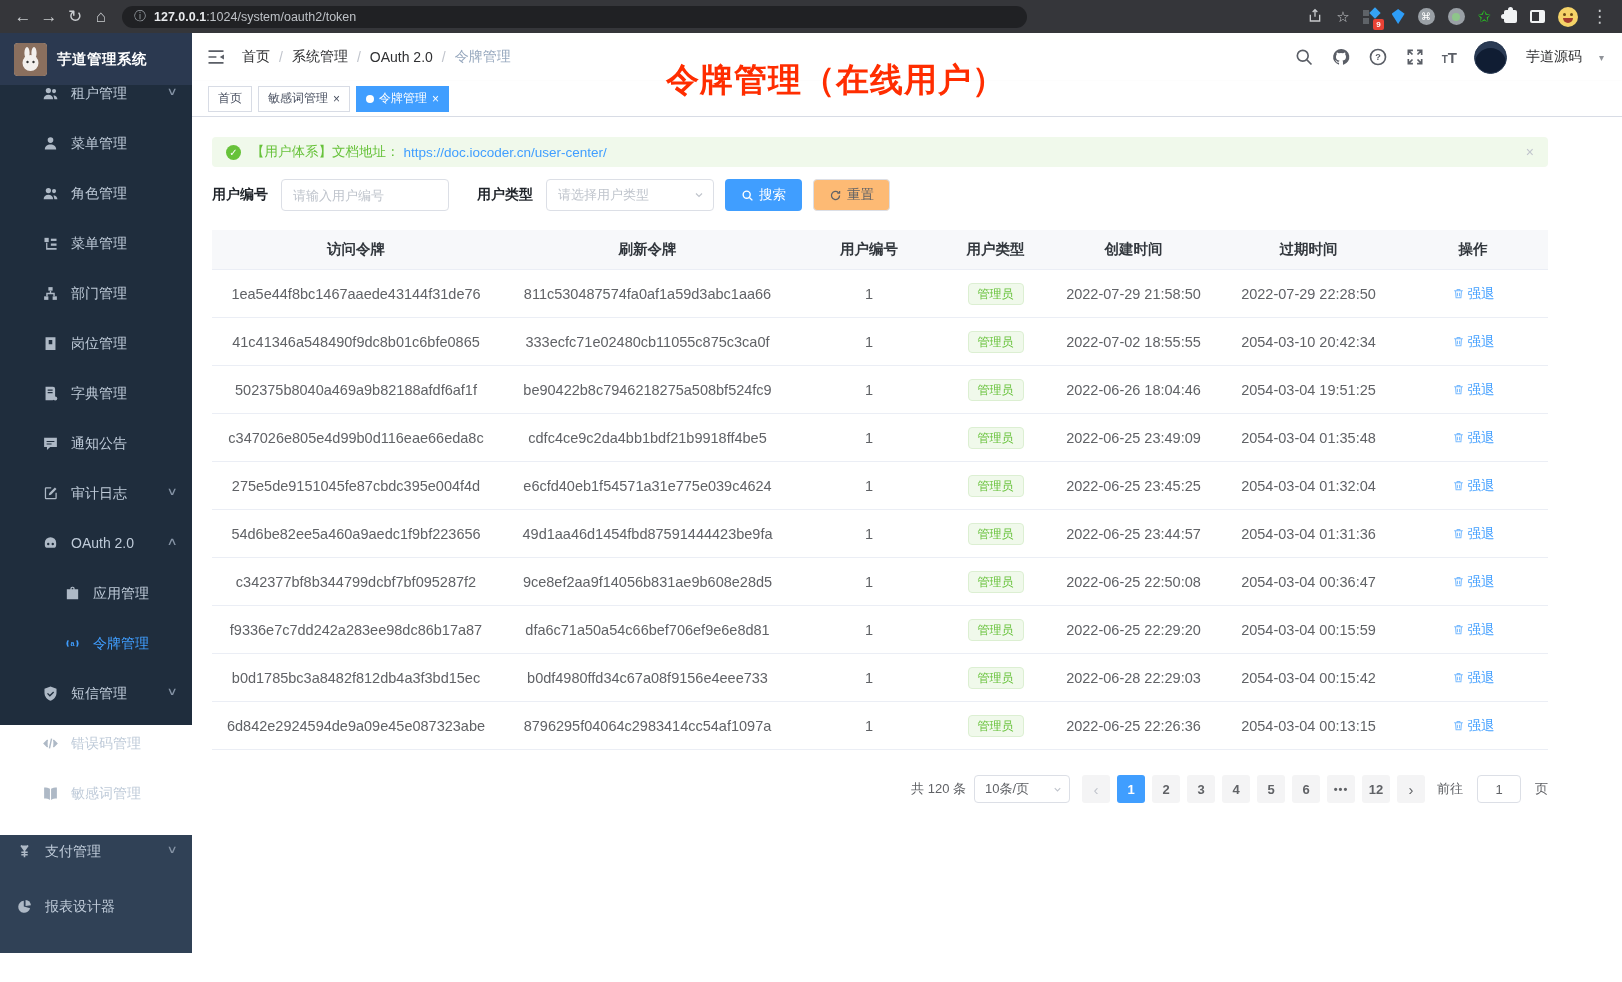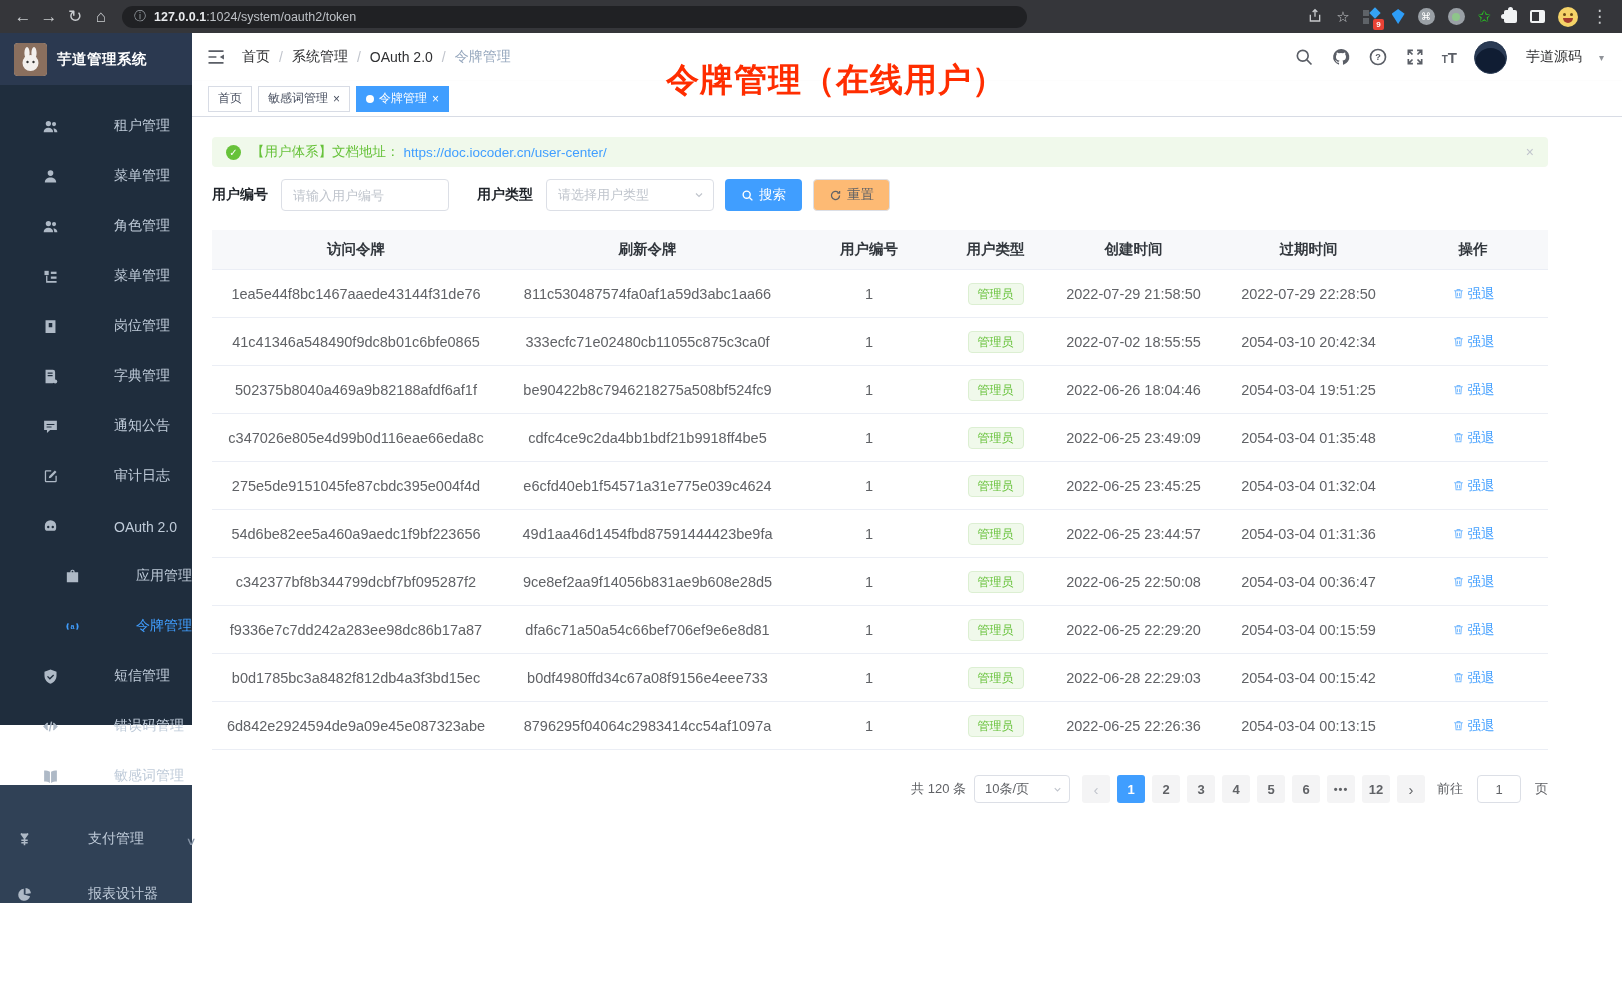--- a/index.html
+++ b/index.html
@@ -46,21 +46,21 @@
 
   
   .app { display:flex; height:692px; }
 
   
   .sidebar { width:192px; background:#1f2d3d; display:flex; flex-direction:column; flex:none; }
   .logo-bar { height:52px; background:#2b3950; display:flex; align-items:center; padding:0 14px; gap:10px; flex:none; }
   .logo-img { width:33px; height:33px; border-radius:4px; background:#cfc3bd; overflow:hidden; flex:none; }
   .logo-title { color:#fff; font-size:14.5px; font-weight:bold; letter-spacing:.5px; }
   .menu { flex:none; }
-  .menu-item { display:flex; align-items:flex-end; height:50px; color:#bfcbd9; font-size:14px; cursor:pointer;gap:43px; }
+  .menu-item { display:flex; align-items:flex-start; height:50px; color:#bfcbd9; font-size:14px; cursor:pointer; }
   .menu-item .mi { width:17px; height:17px; color:#aeb9c6; flex:none; display:flex; }
   .menu-item .mi svg { width:17px; height:17px; fill:currentColor; }
   .menu-item .lbl { margin-left:12px; white-space:nowrap; }
   .menu-item .chev { margin-left:auto; margin-right:16px; color:#8593a5; font-size:11px; transform:scaleX(1.4); }
   .menu-item.lvl1 { padding-left:42px; }
   .menu-item.lvl2 { padding-left:64px; }
   .menu-item.active { color:#409eff; }
   .menu-item.active .mi { color:#409eff; }
   .root-section { flex:1; background:#304156; padding-top:8px; }
   .root-section .menu-item { height:55px; padding-left:16px; }
@@ -257,20 +257,32 @@
                 <path d="M3.5 4h6v6h-6z"></path>
                 <path d="M12.5 5.2h8v3.2h-8z"></path>
                 <path d="M12.5 12h8v3.2h-8z"></path>
                 <path d="M5.8 10.8h1.8v7.4h13v2.6H5.8z"></path>
               </svg>
             </span>
             <span class="lbl">菜单管理</span>
 
           </div>
 
+          <div class="menu-item lvl1">
+            <span class="mi">
+              <svg viewBox="0 0 24 24">
+                <path d="M9 3h6v5H9z"></path>
+                <path d="M3 16h6v5H3z"></path>
+                <path d="M15 16h6v5h-6z"></path>
+                <path d="M11 8h2v3h5v5h-2v-3H8v3H6v-5h5z"></path>
+              </svg>
+            </span>
+            <span class="lbl">部门管理</span>
+
+          </div>
 
           <div class="menu-item lvl1">
             <span class="mi">
               <svg viewBox="0 0 24 24">
                 <path fill-rule="evenodd" d="M5 3h14v18H5zM9.5 7h5v6h-5z"></path>
               </svg>
             </span>
             <span class="lbl">岗位管理</span>
 
           </div>

